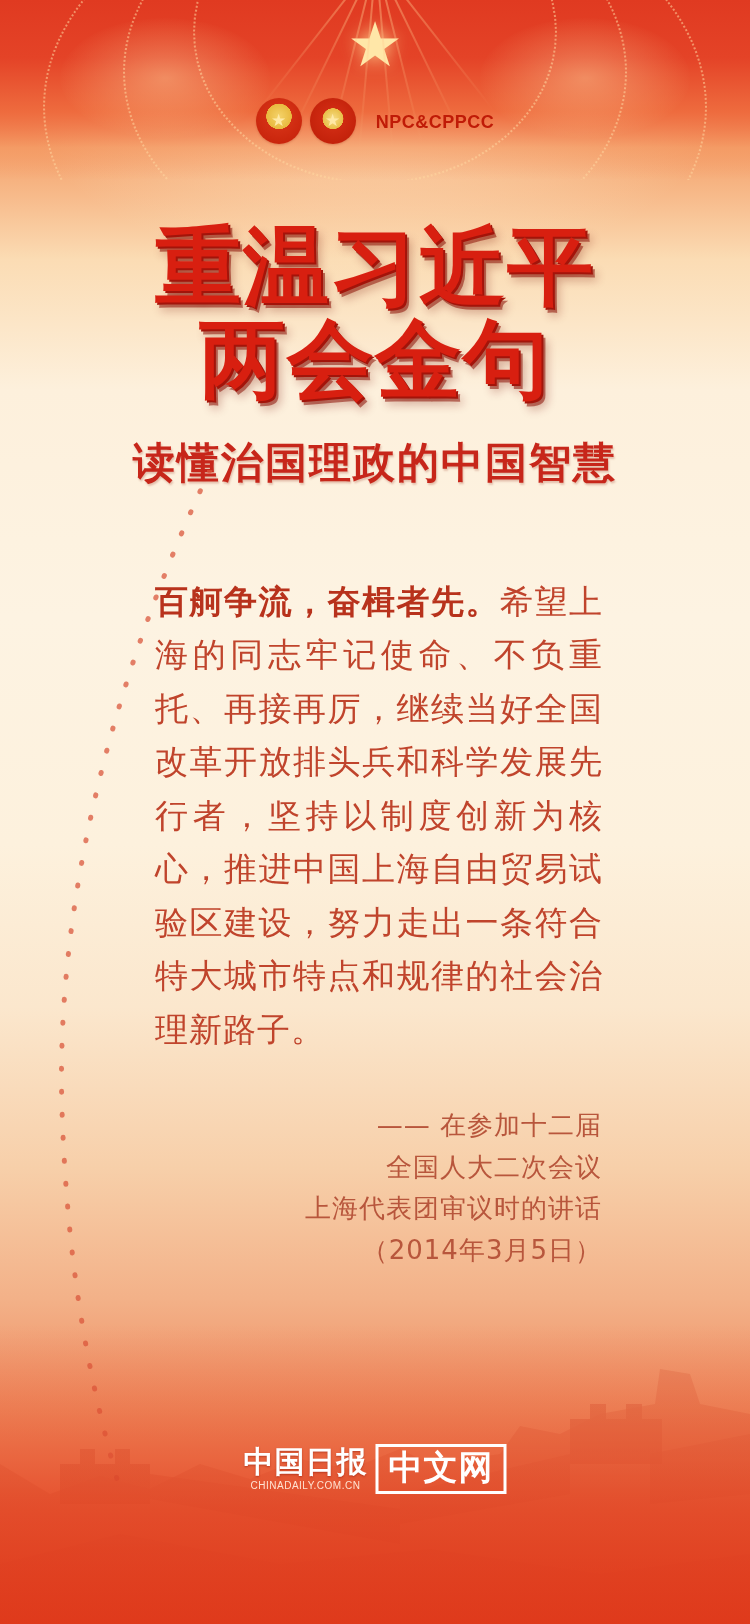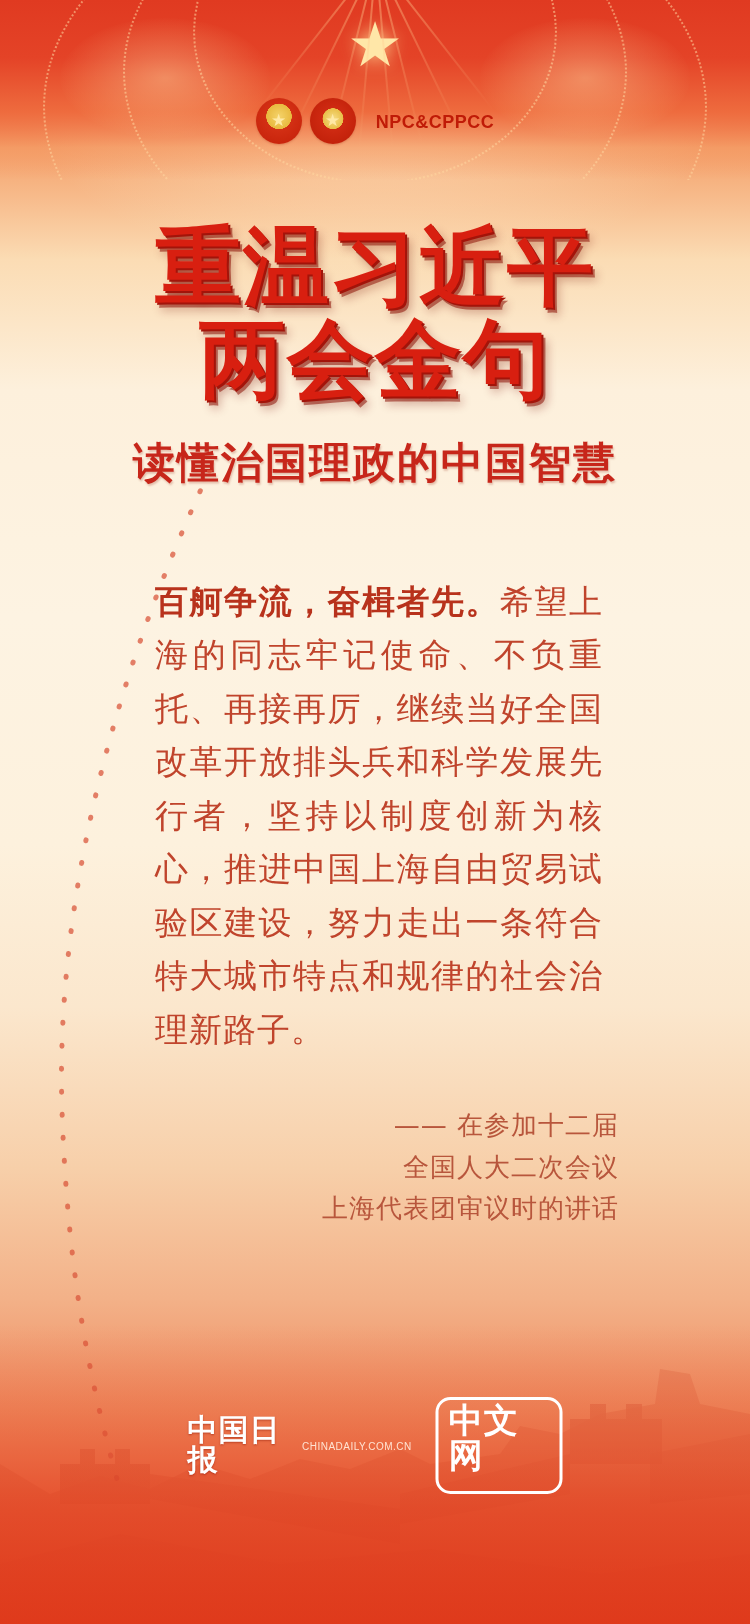--- a/index.html
+++ b/index.html
@@ -218,21 +218,21 @@
     letter-spacing: 1px;
     text-align: justify;
   }
   .quote .lead {
     font-weight: bold;
     color: #b8321c;
   }
 
   .attrib {
     position: absolute;
-    right: 131px;
+    right: 148px;
     top: 1105px;
     width: 420px;
     text-align: right;
     font-family: "DejaVu Sans", "Liberation Sans", sans-serif;
     font-size: 26px;
     line-height: 1.6;
     color: #b8563c;
     letter-spacing: 1px;
   }
 
@@ -260,42 +260,43 @@
     position: absolute;
     left: 50%;
     bottom: 130px;
     transform: translateX(-50%);
     display: flex;
     align-items: center;
     gap: 0;
   }
   .logo-cn {
     display: flex;
+    flex-direction: column;
     align-items: center;
-    padding-right: 24px;
+    padding-right: 8px;
   }
   .logo-cn .cn {
     font-family: "DejaVu Sans", "Liberation Sans", sans-serif;
     font-weight: bold;
     font-size: 30px;
     color: #ffffff;
     letter-spacing: 1px;
     line-height: 1;
     text-shadow: 0 1px 2px rgba(140,20,6,0.5);
   }
   .logo-cn .en {
     font-size: 10px;
     color: #ffe3d2;
     letter-spacing: 0.5px;
     margin-top: 3px;
   }
   .logo-box {
     border: 3px solid #ffffff;
-    border-radius: 15px;
-    padding: 3px 10px 17px;
+    border-radius: 0;
+    padding: 3px 10px 5px;
   }
   .logo-box .zw {
     font-family: "DejaVu Sans", "Liberation Sans", sans-serif;
     font-weight: bold;
     font-size: 34px;
     color: #ffffff;
     letter-spacing: 1px;
     line-height: 1.05;
   }
 </style>
@@ -344,20 +345,21 @@
   </svg>
 
   <div class="quote">
     <span class="lead">百舸争流，奋楫者先。</span><span>希望上海的同志牢记使命、不负重托、再接再厉，继续当好全国改革开放排头兵和科学发展先行者，坚持以制度创新为核心，推进中国上海自由贸易试验区建设，努力走出一条符合特大城市特点和规律的社会治理新路子。</span>
   </div>
 
   <div class="attrib">
     <div>—— 在参加十二届</div>
     <div>全国人大二次会议</div>
     <div>上海代表团审议时的讲话</div>
+    <div>（2014年3月5日）</div>
   </div>
 
   <svg class="wall" viewBox="0 0 750 460" preserveAspectRatio="none">
     <g fill="#c6361c">
       <path d="M0 300 L0 460 L750 460 L750 250 L700 240 L690 210 L660 205 L655 240 L600 250 L560 270 L520 262 L500 290 L430 300 L400 285 L350 305 L300 295 L250 315 L200 300 L150 325 L100 312 L50 330 Z" opacity="0.55"></path>
       <path d="M60 340 L60 300 L80 300 L80 285 L95 285 L95 300 L115 300 L115 285 L130 285 L130 300 L150 300 L150 340 Z" opacity="0.8"></path>
       <path d="M150 335 L150 310 L400 345 L400 380 Z" opacity="0.6"></path>
       <path d="M570 300 L570 255 L590 255 L590 240 L606 240 L606 255 L626 255 L626 240 L642 240 L642 255 L662 255 L662 300 Z" opacity="0.8"></path>
       <path d="M400 360 L400 330 L570 290 L570 330 Z" opacity="0.6"></path>
       <path d="M650 290 L750 270 L750 330 L650 340 Z" opacity="0.6"></path>

